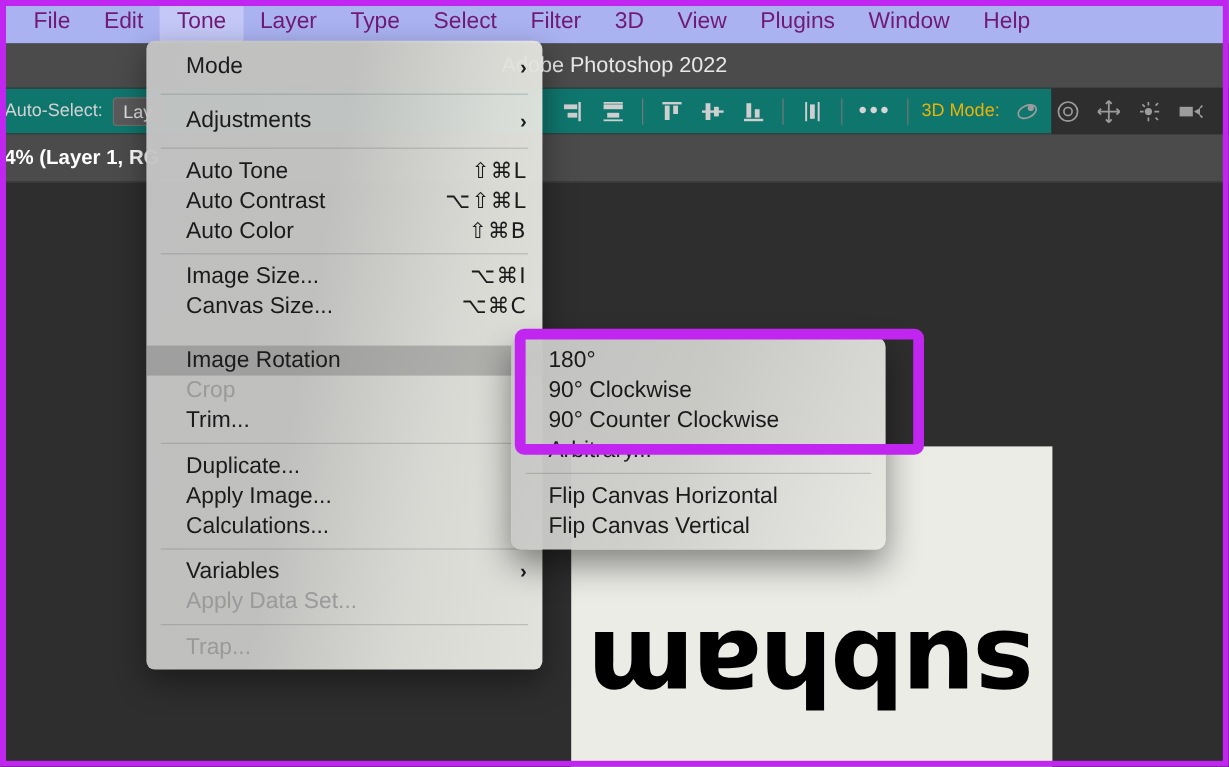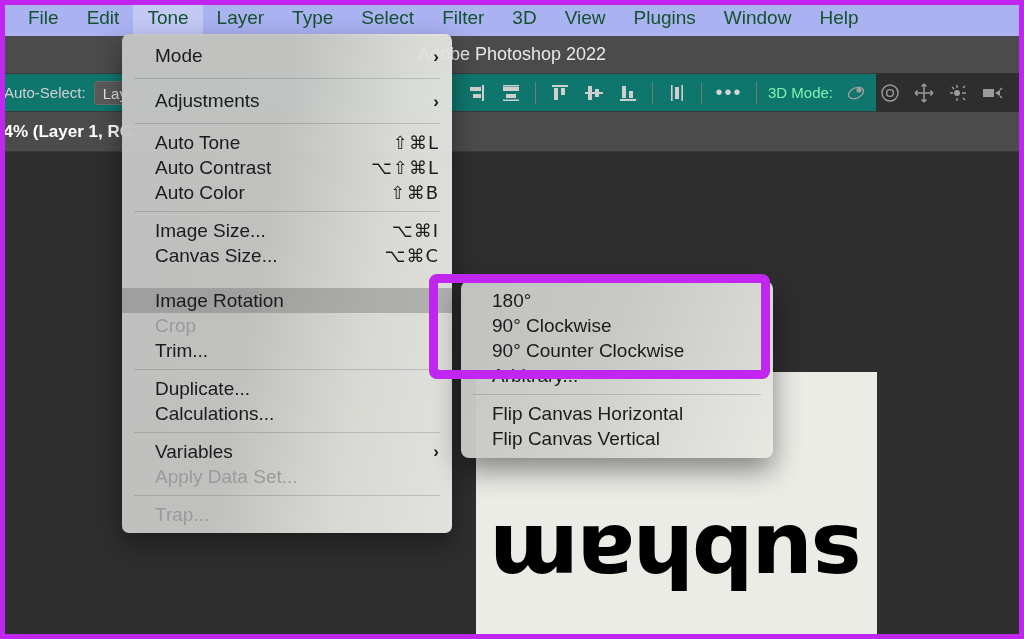--- a/index.html
+++ b/index.html
@@ -57,21 +57,21 @@
     position: absolute; left: 0; top: 0;
     width: 1024px; height: 36px;
     background: #aab2f2;
     display: flex;
     align-items: center;
     padding-left: 14px;
     z-index: 30;
   }
   .menubar-item {
     font-size: 19px;
-    color: #14532d;
+    color: #701a75;
     padding: 6px 14px;
     border-radius: 3px;
     white-space: nowrap;
     font-family: "Liberation Sans", sans-serif;
   }
   .menubar-item.active {
     background: #c3c8f7;
   }
 
   
@@ -133,21 +133,21 @@
   .tb-sep {
     width: 1px; height: 22px;
     background: #777;
     margin: 0 7px;
   }
   .tb-dots {
     color: #d5d5d5; font-size: 20px; letter-spacing: 2px;
     width: 40px; text-align: center;
   }
   .mode3d-label {
-    color: #86efac; font-size: 15px; margin: 0 6px 0 4px; white-space: nowrap;
+    color: #eab308; font-size: 15px; margin: 0 6px 0 4px; white-space: nowrap;
   }
   .tb-icon.dim { color: #9c9c9c; }
 
   
   .status-bar {
     position: absolute; left: 0; top: 112px;
     width: 1024px; height: 40px;
     background: #4b4b4b;
     border-bottom: 1px solid #3a3a3a;
     z-index: 10;
@@ -208,21 +208,21 @@
   }
   .mi-sep {
     height: 1px;
     background: rgba(120,120,120,0.35);
     margin: 6px 12px 6px 12px;
   }
 
   
   .submenu-panel {
     position: absolute;
-    left: 461px; top: 281px;
+    left: 426px; top: 281px;
     width: 312px;
     background: linear-gradient(110deg,
       rgba(198,198,196,0.97) 0%,
       rgba(206,206,203,0.96) 45%,
       rgba(232,232,227,0.95) 100%);
     border-radius: 8px;
     box-shadow: 0 12px 28px rgba(0,0,0,0.45);
     padding: 7px 0;
     z-index: 45;
     font-size: 19px;
@@ -410,20 +410,23 @@
         <span class="mi-label">Crop</span>
       </div>
       <div class="mi">
         <span class="mi-label">Trim...</span>
       </div>
       <div class="mi-sep"></div>
       <div class="mi">
         <span class="mi-label">Duplicate...</span>
       </div>
       <div class="mi">
+        <span class="mi-label">Apply Image...</span>
+      </div>
+      <div class="mi">
         <span class="mi-label">Calculations...</span>
       </div>
       <div class="mi-sep"></div>
       <div class="mi">
         <span class="mi-label">Variables</span>
         <span class="mi-arrow">›</span>
       </div>
       <div class="mi disabled">
         <span class="mi-label">Apply Data Set...</span>
       </div>

